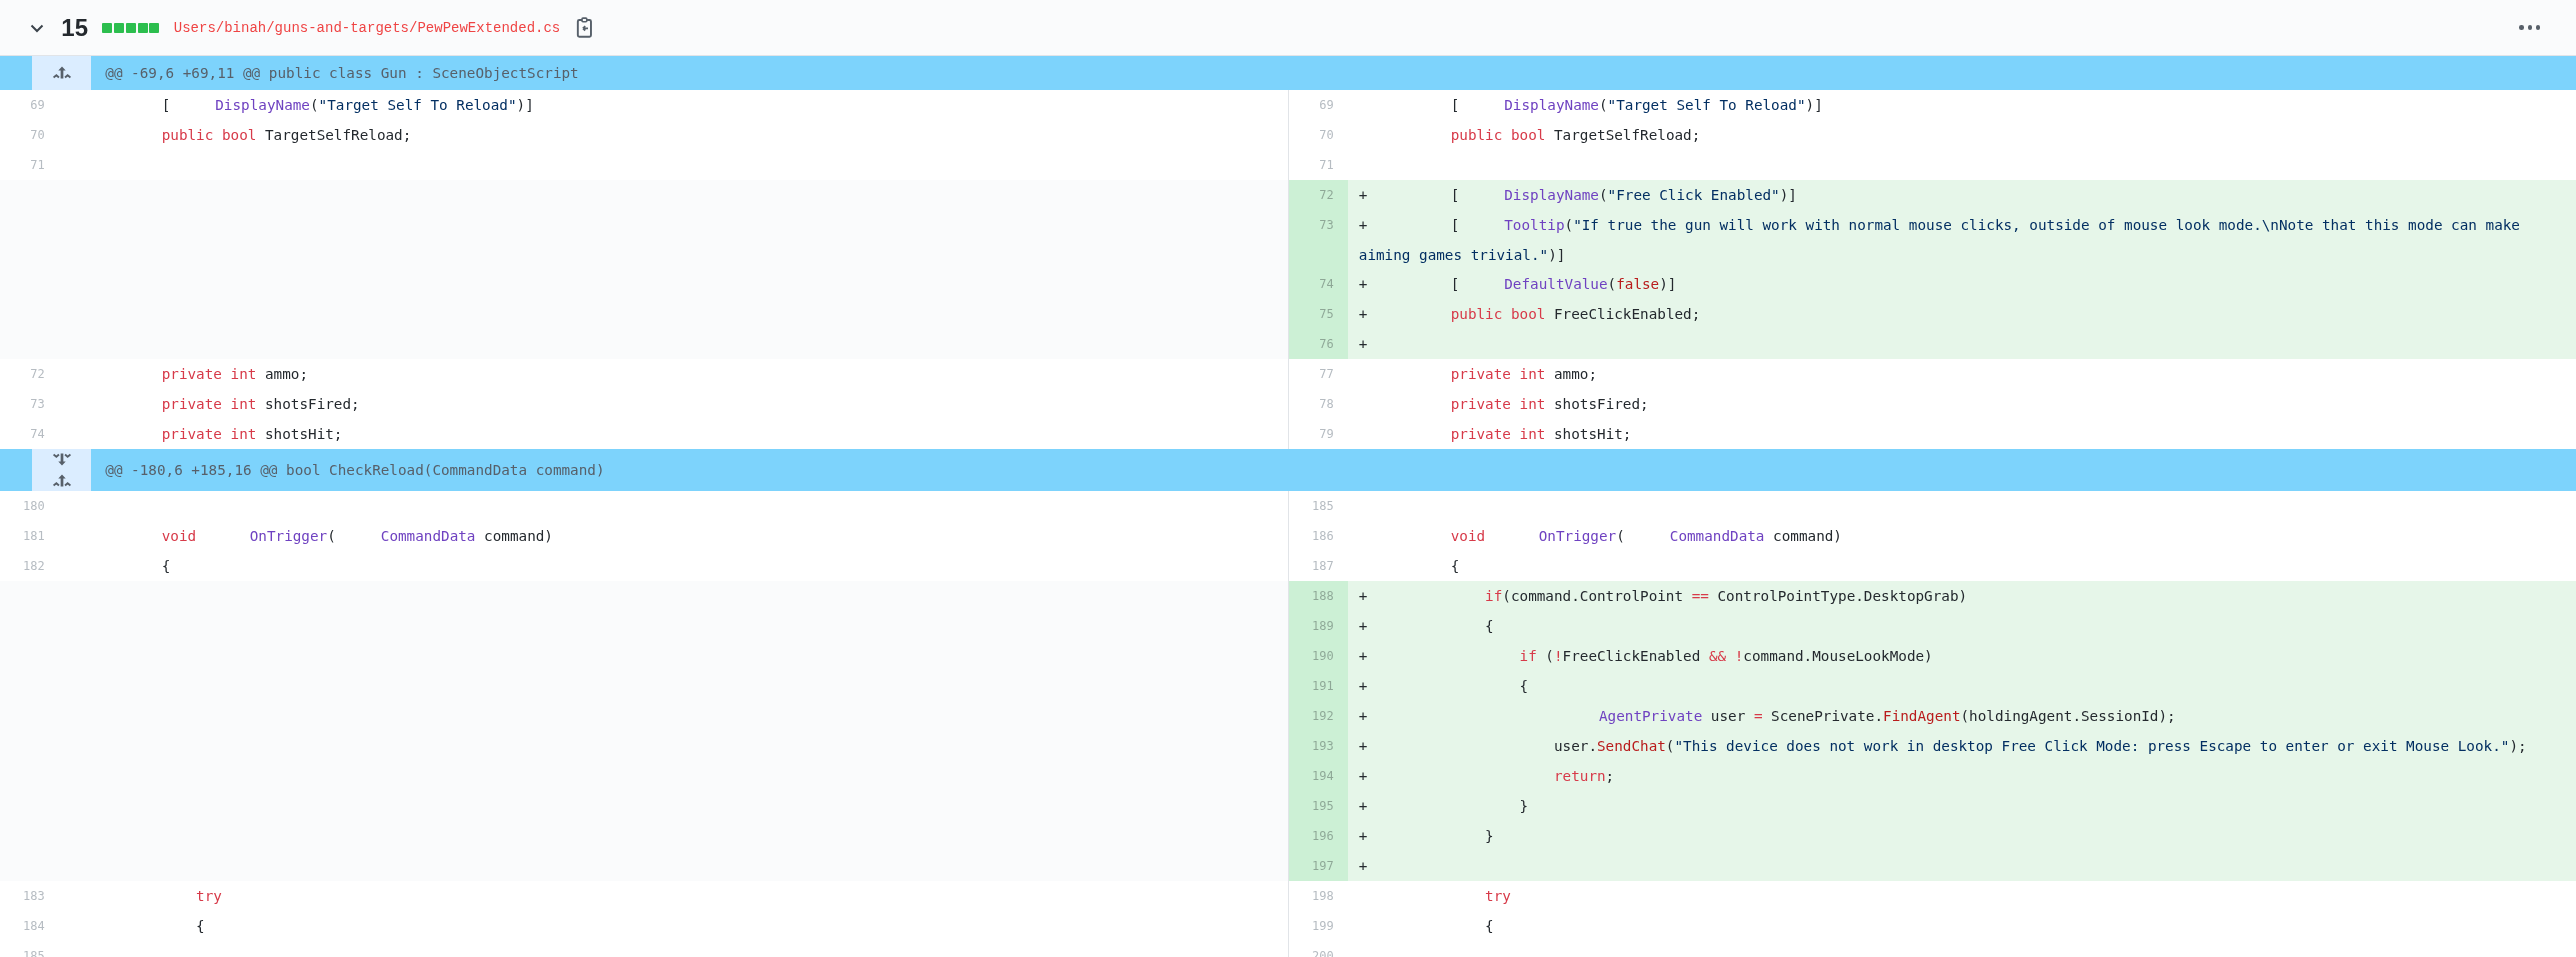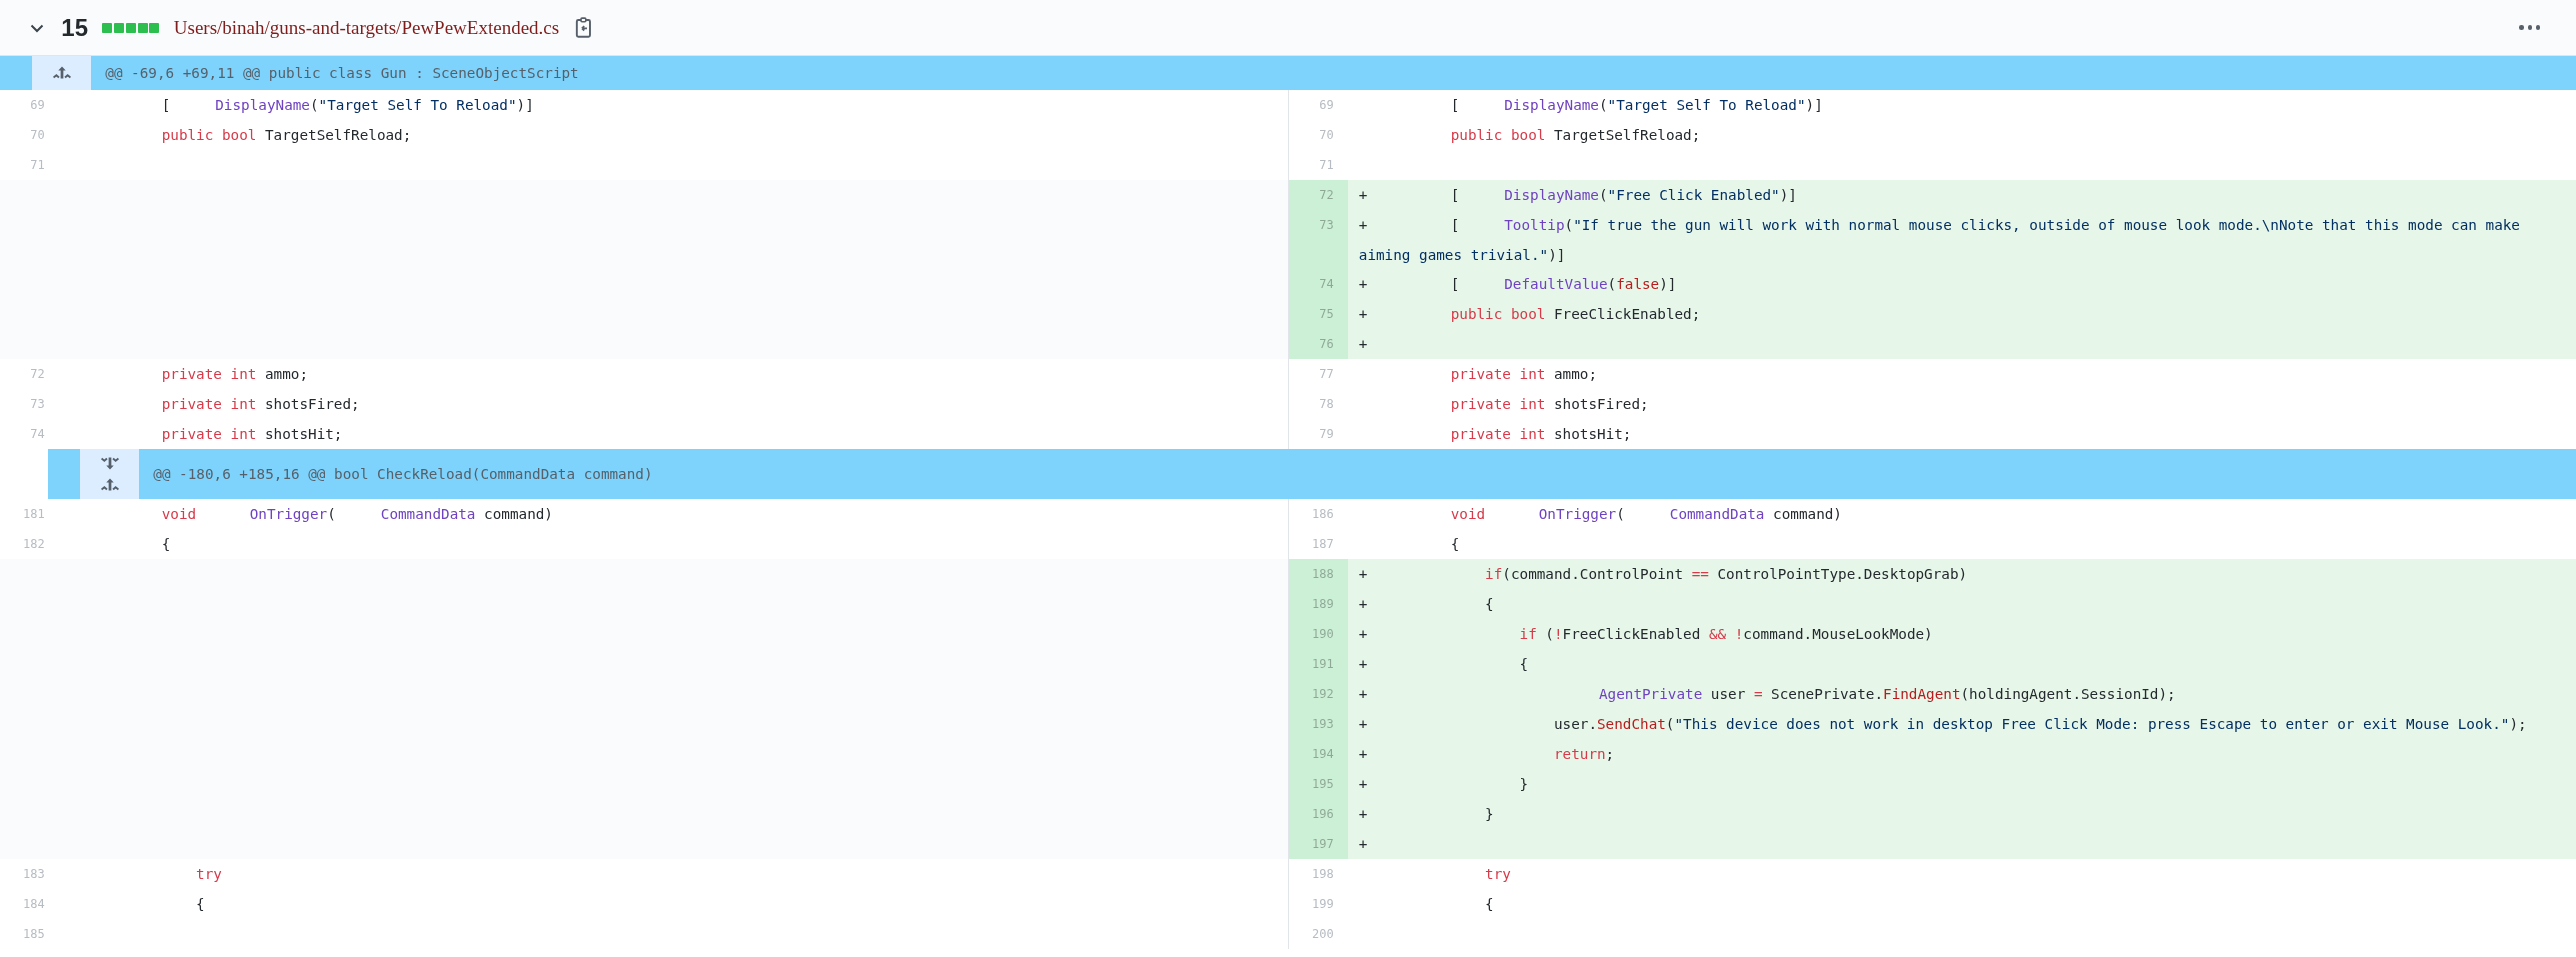--- a/index.html
+++ b/index.html
@@ -10,29 +10,29 @@
   
   .file-header{
     height:56px;box-sizing:border-box;display:flex;align-items:center;
     background:#fafbfc;border-bottom:0.9px solid #e1e4e8;
     padding:0 30.5px 0 27px;column-gap:14.3px;
   }
   .chev{width:20px;height:20px;display:flex;align-items:center;justify-content:center;color:#3b434b;cursor:pointer;}
   .count{font-size:24px;font-weight:700;color:#24292e;}
   .diffstat{display:flex;column-gap:1.8px;align-items:center;}
   .sq{width:10px;height:10px;background:#2cbe4e;border-radius:0.9px;}
-  .path{font-family:Liberation Serif, serif;font-size:19px;color:#7f1d1d;}
+  .path{font-family:Liberation Mono, monospace;font-size:14px;color:#ef4444;}
   .copy{width:21.5px;height:21.5px;color:#57606a;display:flex;align-items:center;justify-content:center;cursor:pointer;}
   .spacer{flex:1;}
   .kebab{display:flex;column-gap:3.6px;align-items:center;cursor:pointer;padding:5.4px;}
   .kebab i{width:4.5px;height:4.5px;border-radius:50%;background:#586069;display:block;}
   
   .hunk{display:flex;background:#7dd3fc;padding-left:32px;}
   .hunk.single{height:34px;}
-  .hunk.double{height:50px;margin-left:48px;}
+  .hunk.double{height:42px;}
   .hunk .g{
     width:59px;flex:none;background:#dbedff;display:flex;flex-direction:column;
     align-items:center;justify-content:center;row-gap:2.7px;
   }
   .unfold{width:20px;height:20px;color:#57606a;display:flex;align-items:center;justify-content:center;cursor:pointer;}
   .hunk .t{
     flex:1;display:flex;align-items:center;padding-left:14.3px;
     font-family:"DejaVu Sans Mono","Liberation Mono",monospace;
     font-size:14.3px;color:#57606a;white-space:pre;
   }
@@ -237,20 +237,30 @@
               <path d="M0.5 12 L3 10 L5.3 12" fill="none" stroke="currentColor" stroke-width="1.7"></path>
               <path d="M10.7 12 L13 10 L15.5 12" fill="none" stroke="currentColor" stroke-width="1.7"></path>
               <path d="M8 2.2 L11.3 5.8 H9.2 V12.8 H6.8 V5.8 H4.7 Z" fill="currentColor"></path>
             </svg>
           </span>
         </div>
         <div class="t">@@ -180,6 +185,16 @@ bool CheckReload(CommandData command)</div>
       </div>
       <div class="line-row">
         <div class="side left">
+          <div class="num ctx">180</div>
+          <div class="code ctx"><span class="marker"></span><span class="src"></span></div>
+        </div>
+        <div class="side right">
+          <div class="num ctx">185</div>
+          <div class="code ctx"><span class="marker"></span><span class="src"></span></div>
+        </div>
+      </div>
+      <div class="line-row">
+        <div class="side left">
           <div class="num ctx">181</div>
           <div class="code ctx"><span class="marker"></span><span class="src"><span class="sy-p">        </span><span class="sy-k">void</span><span class="sy-p"> </span><span class="sy-t">OnTrigger</span><span class="sy-p">(</span><span class="sy-t">CommandData</span><span class="sy-p"> command)</span></span></div>
         </div>
         <div class="side right">
           <div class="num ctx">186</div>
           <div class="code ctx"><span class="marker"></span><span class="src"><span class="sy-p">        </span><span class="sy-k">void</span><span class="sy-p"> </span><span class="sy-t">OnTrigger</span><span class="sy-p">(</span><span class="sy-t">CommandData</span><span class="sy-p"> command)</span></span></div>
         </div>
       </div>
       <div class="line-row">
         <div class="side left">

